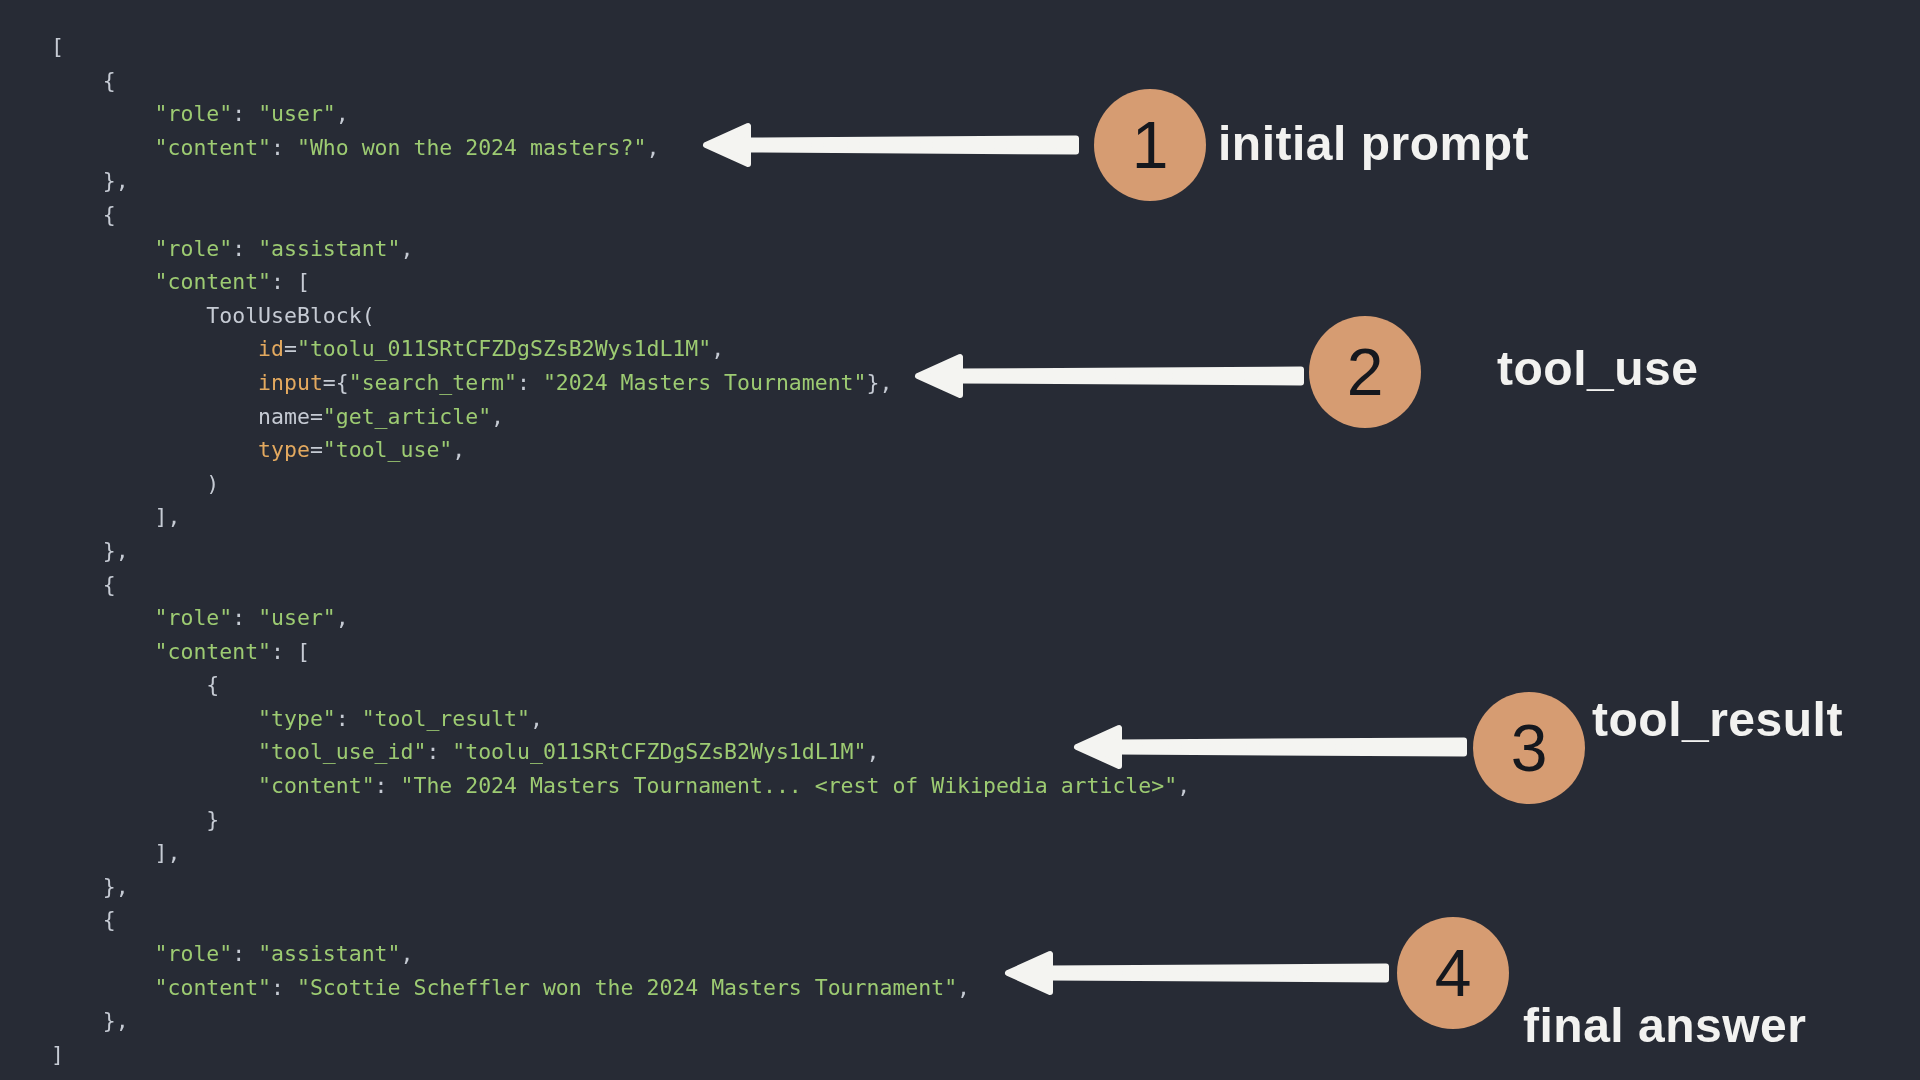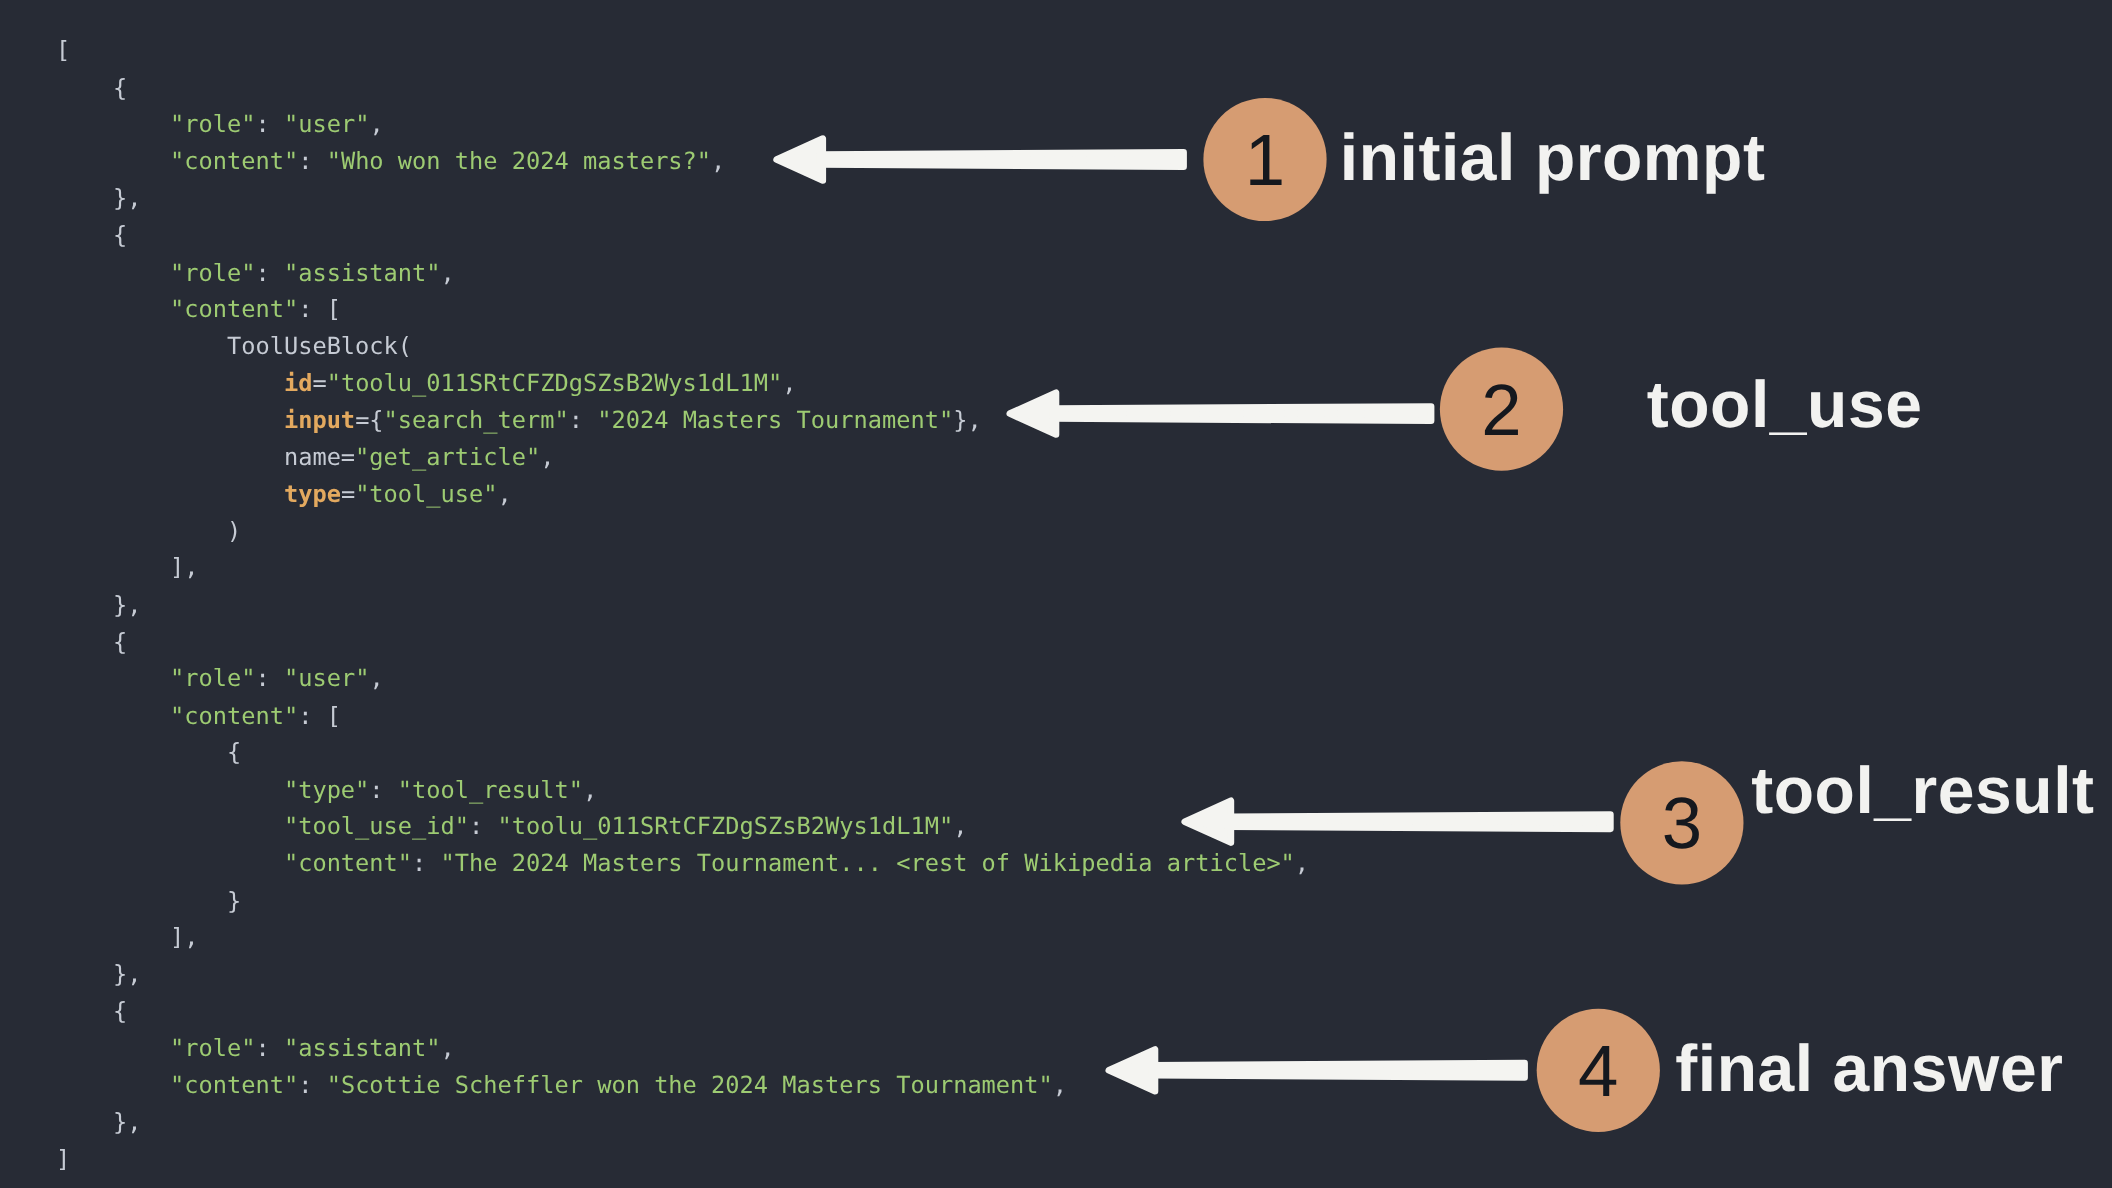--- a/index.html
+++ b/index.html
@@ -12,32 +12,32 @@
     background:var(--bg);
     font-family:"DejaVu Sans Mono",monospace;
   }
   .code{
     position:absolute;left:51px;top:30px;
     font-size:21.5px;line-height:33.6px;white-space:pre;
   }
   .cl{height:33.6px;}
   .tok-p{color:var(--plain);}
   .tok-s{color:var(--string);}
-  .tok-b{color:var(--builtin);font-weight:bold;}
+  .tok-b{color:var(--builtin);}
   .circle{
     position:absolute;width:112px;height:112px;border-radius:50%;
     background:var(--circle);
     display:flex;align-items:center;justify-content:center;
     font-family:"Liberation Sans",sans-serif;
     font-size:66px;font-weight:500;color:var(--circle_text);
   }
   .callout-label{
     position:absolute;transform:translateY(-50%);
     font-family:"Liberation Sans",sans-serif;
-    font-size:60px;font-weight:600;letter-spacing:0.5px;
+    font-size:48px;font-weight:600;letter-spacing:0.5px;
     color:var(--label);white-space:nowrap;
   }
   .arrow{position:absolute;height:60px;}
   .arrow polygon{fill:var(--arrow);stroke:var(--arrow);stroke-width:6;stroke-linejoin:round;}
 </style>
 </head>
 <body>
 
 <div class="code"><div class="cl"><span class="tok-p">[</span></div><div class="cl"><span class="tok-p">    {</span></div><div class="cl"><span class="tok-p">        </span><span class="tok-s">"role"</span><span class="tok-p">: </span><span class="tok-s">"user"</span><span class="tok-p">,</span></div><div class="cl"><span class="tok-p">        </span><span class="tok-s">"content"</span><span class="tok-p">: </span><span class="tok-s">"Who won the 2024 masters?"</span><span class="tok-p">,</span></div><div class="cl"><span class="tok-p">    },</span></div><div class="cl"><span class="tok-p">    {</span></div><div class="cl"><span class="tok-p">        </span><span class="tok-s">"role"</span><span class="tok-p">: </span><span class="tok-s">"assistant"</span><span class="tok-p">,</span></div><div class="cl"><span class="tok-p">        </span><span class="tok-s">"content"</span><span class="tok-p">: [</span></div><div class="cl"><span class="tok-p">            ToolUseBlock(</span></div><div class="cl"><span class="tok-p">                </span><span class="tok-b">id</span><span class="tok-p">=</span><span class="tok-s">"toolu_011SRtCFZDgSZsB2Wys1dL1M"</span><span class="tok-p">,</span></div><div class="cl"><span class="tok-p">                </span><span class="tok-b">input</span><span class="tok-p">={</span><span class="tok-s">"search_term"</span><span class="tok-p">: </span><span class="tok-s">"2024 Masters Tournament"</span><span class="tok-p">},</span></div><div class="cl"><span class="tok-p">                name=</span><span class="tok-s">"get_article"</span><span class="tok-p">,</span></div><div class="cl"><span class="tok-p">                </span><span class="tok-b">type</span><span class="tok-p">=</span><span class="tok-s">"tool_use"</span><span class="tok-p">,</span></div><div class="cl"><span class="tok-p">            )</span></div><div class="cl"><span class="tok-p">        ],</span></div><div class="cl"><span class="tok-p">    },</span></div><div class="cl"><span class="tok-p">    {</span></div><div class="cl"><span class="tok-p">        </span><span class="tok-s">"role"</span><span class="tok-p">: </span><span class="tok-s">"user"</span><span class="tok-p">,</span></div><div class="cl"><span class="tok-p">        </span><span class="tok-s">"content"</span><span class="tok-p">: [</span></div><div class="cl"><span class="tok-p">            {</span></div><div class="cl"><span class="tok-p">                </span><span class="tok-s">"type"</span><span class="tok-p">: </span><span class="tok-s">"tool_result"</span><span class="tok-p">,</span></div><div class="cl"><span class="tok-p">                </span><span class="tok-s">"tool_use_id"</span><span class="tok-p">: </span><span class="tok-s">"toolu_011SRtCFZDgSZsB2Wys1dL1M"</span><span class="tok-p">,</span></div><div class="cl"><span class="tok-p">                </span><span class="tok-s">"content"</span><span class="tok-p">: </span><span class="tok-s">"The 2024 Masters Tournament... &lt;rest of Wikipedia article&gt;"</span><span class="tok-p">,</span></div><div class="cl"><span class="tok-p">            }</span></div><div class="cl"><span class="tok-p">        ],</span></div><div class="cl"><span class="tok-p">    },</span></div><div class="cl"><span class="tok-p">    {</span></div><div class="cl"><span class="tok-p">        </span><span class="tok-s">"role"</span><span class="tok-p">: </span><span class="tok-s">"assistant"</span><span class="tok-p">,</span></div><div class="cl"><span class="tok-p">        </span><span class="tok-s">"content"</span><span class="tok-p">: </span><span class="tok-s">"Scottie Scheffler won the 2024 Masters Tournament"</span><span class="tok-p">,</span></div><div class="cl"><span class="tok-p">    },</span></div><div class="cl"><span class="tok-p">]</span></div></div>
 
@@ -68,13 +68,13 @@
 </div>
 <div class="callout-label" style="left:1592px;top:719px;">tool_result</div>
 
 <svg class="arrow" style="left:1002px;top:943px;width:388px;" viewBox="0 0 388 60">
   <polygon points="6,30 48,11 48,49"></polygon>
   <polygon points="45,25.5 384,23.5 384,36.5 45,34.5"></polygon>
 </svg>
 <div class="circle" style="left:1397px;top:917px;">
   <span>4</span>
 </div>
-<div class="callout-label" style="left:1523px;top:971px;">final answer</div>
+<div class="callout-label" style="left:1523px;top:1025px;">final answer</div>
 
 </body></html>

